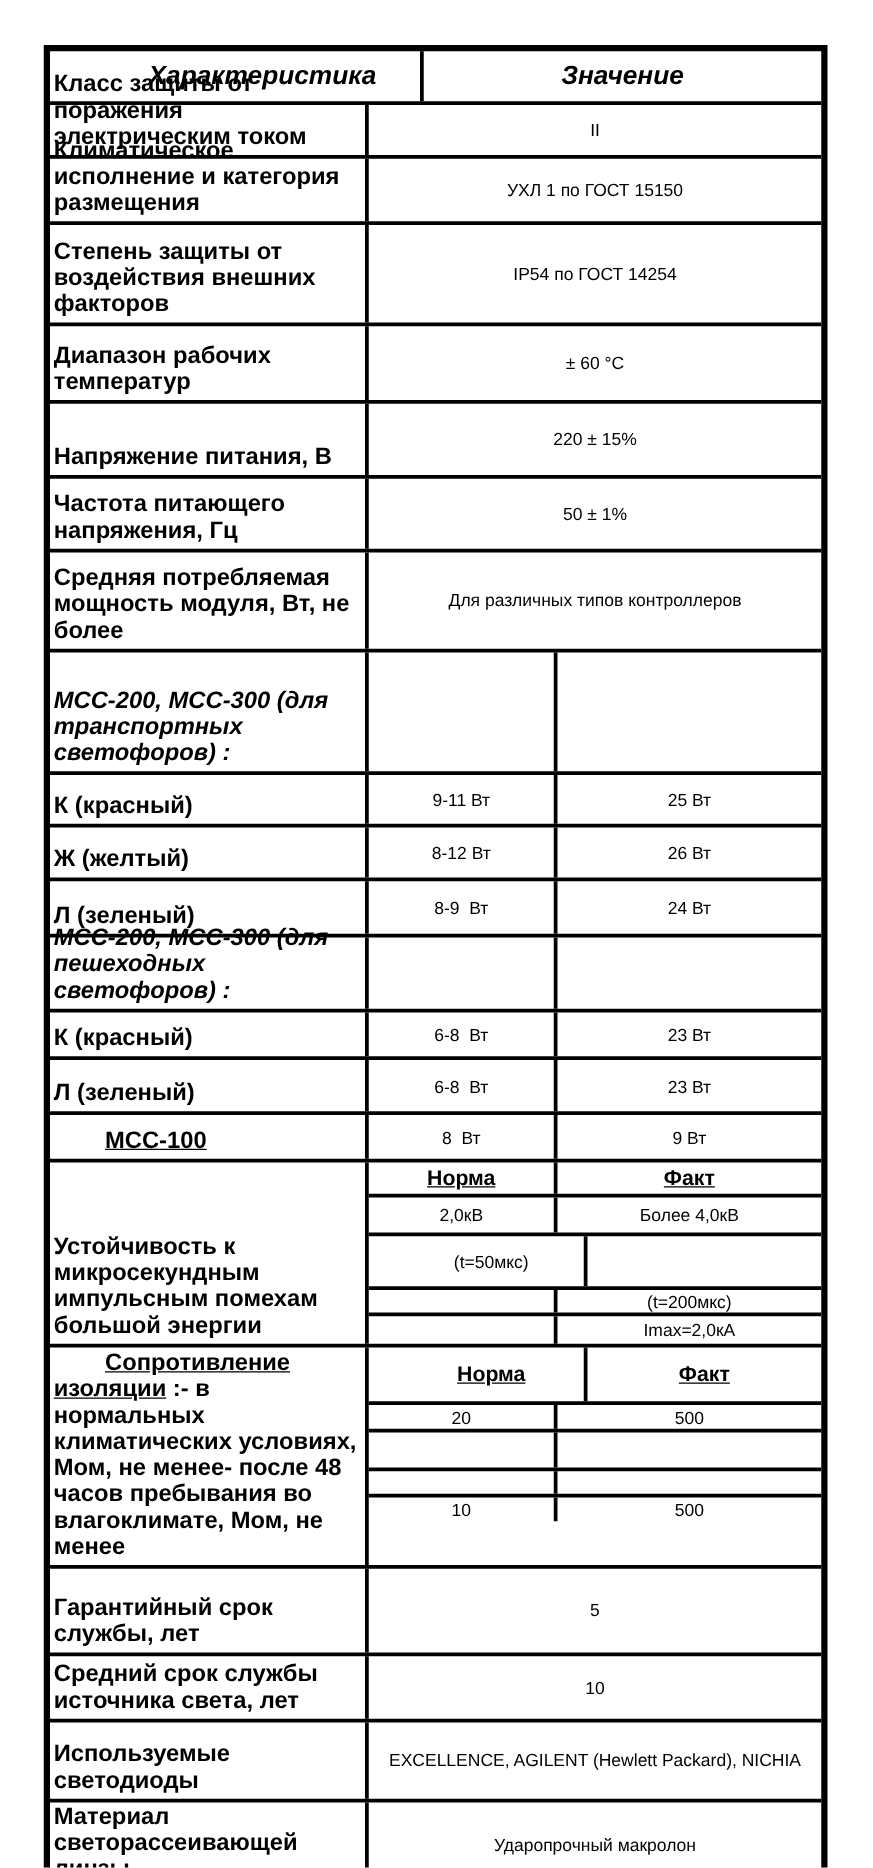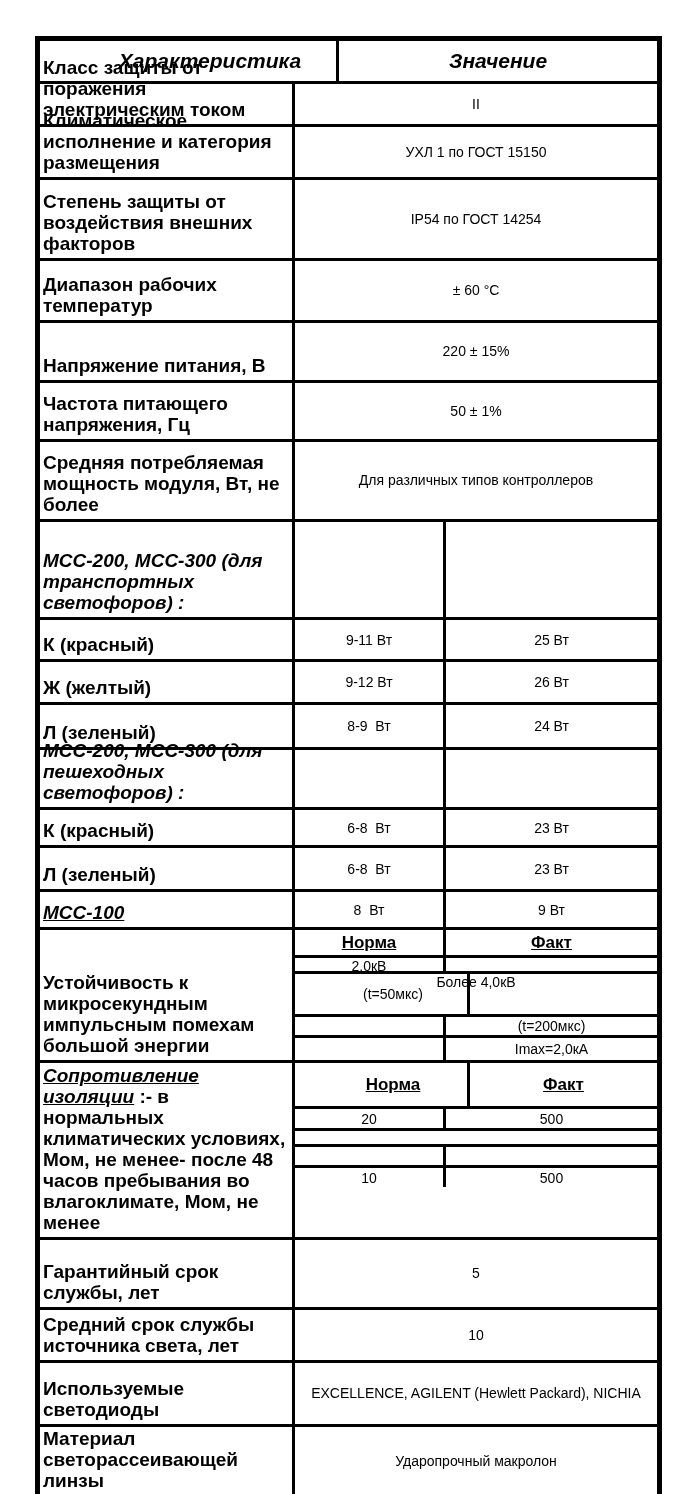--- a/index.html
+++ b/index.html
@@ -36,34 +36,34 @@
     flex:1;display:flex;align-items:center;justify-content:center;text-align:center;
     font-size:14px;line-height:16px;box-sizing:border-box;
   }
   
   .sub{flex:1;display:flex;flex-direction:column;}
   .srow{display:flex;align-items:stretch;border-top:3px solid #000;box-sizing:border-box;}
   .srow.first{border-top:none;}
   .nf{font-weight:700;font-size:17px;text-decoration:underline;}
   
   .em{font-style:italic;}
-  .emu{font-style:italic;text-decoration:underline;}
+  .emu{text-decoration:underline;margin-left:41px;}
   .lblwrap{display:block;}
   
   .hdr .lcell,.hdr .vfull{
     align-items:center;justify-content:center;
     font-weight:700;font-style:italic;font-size:21px;line-height:24px;padding:0;
   }
   
   .hh{height:40px;padding-left:44px;}
   .h43{height:43px;} .h63{height:53px;} .h81{height:81px;} .h62{height:62px;}
   .h60{height:60px;} .h59{height:59px;} .h80{height:80px;} .h98{height:98px;}
   .h42{height:42px;} .h45{height:45px;} .h38{height:38px;} .h44{height:44px;}
   .h70{height:70px;} .h64{height:64px;} .h71{height:71px;}
-  .s25{height:25px;} .s20{height:16px;flex-direction:column;} .s29{height:43px;padding-left:24px;} .s21{height:21px;} .s22{height:22px;}
+  .s25{height:25px;} .s20{height:31px;} .s29{height:43px;padding-left:24px;} .s21{height:21px;} .s22{height:22px;}
 </style>
 </head>
 <body>
 
 <div class="tbl">
 
   <div class="row first hdr hh">
     <div class="lcell">Характеристика</div>
     <div class="vfull">Значение</div>
   </div>
@@ -112,21 +112,21 @@
   </div>
 
   <div class="row h42">
     <div class="lcell">К (красный)</div>
     <div class="v1">9-11 Вт</div>
     <div class="v2">25 Вт</div>
   </div>
 
   <div class="row h43">
     <div class="lcell">Ж (желтый)</div>
-    <div class="v1">9-12 Вт</div>
+    <div class="v1">8-12 Вт</div>
     <div class="v2">26 Вт</div>
   </div>
 
   <div class="row h45">
     <div class="lcell">Л (зеленый)</div>
     <div class="v1">8-9 &nbsp;Вт</div>
     <div class="v2">24 Вт</div>
   </div>
 
   <div class="row h60">

